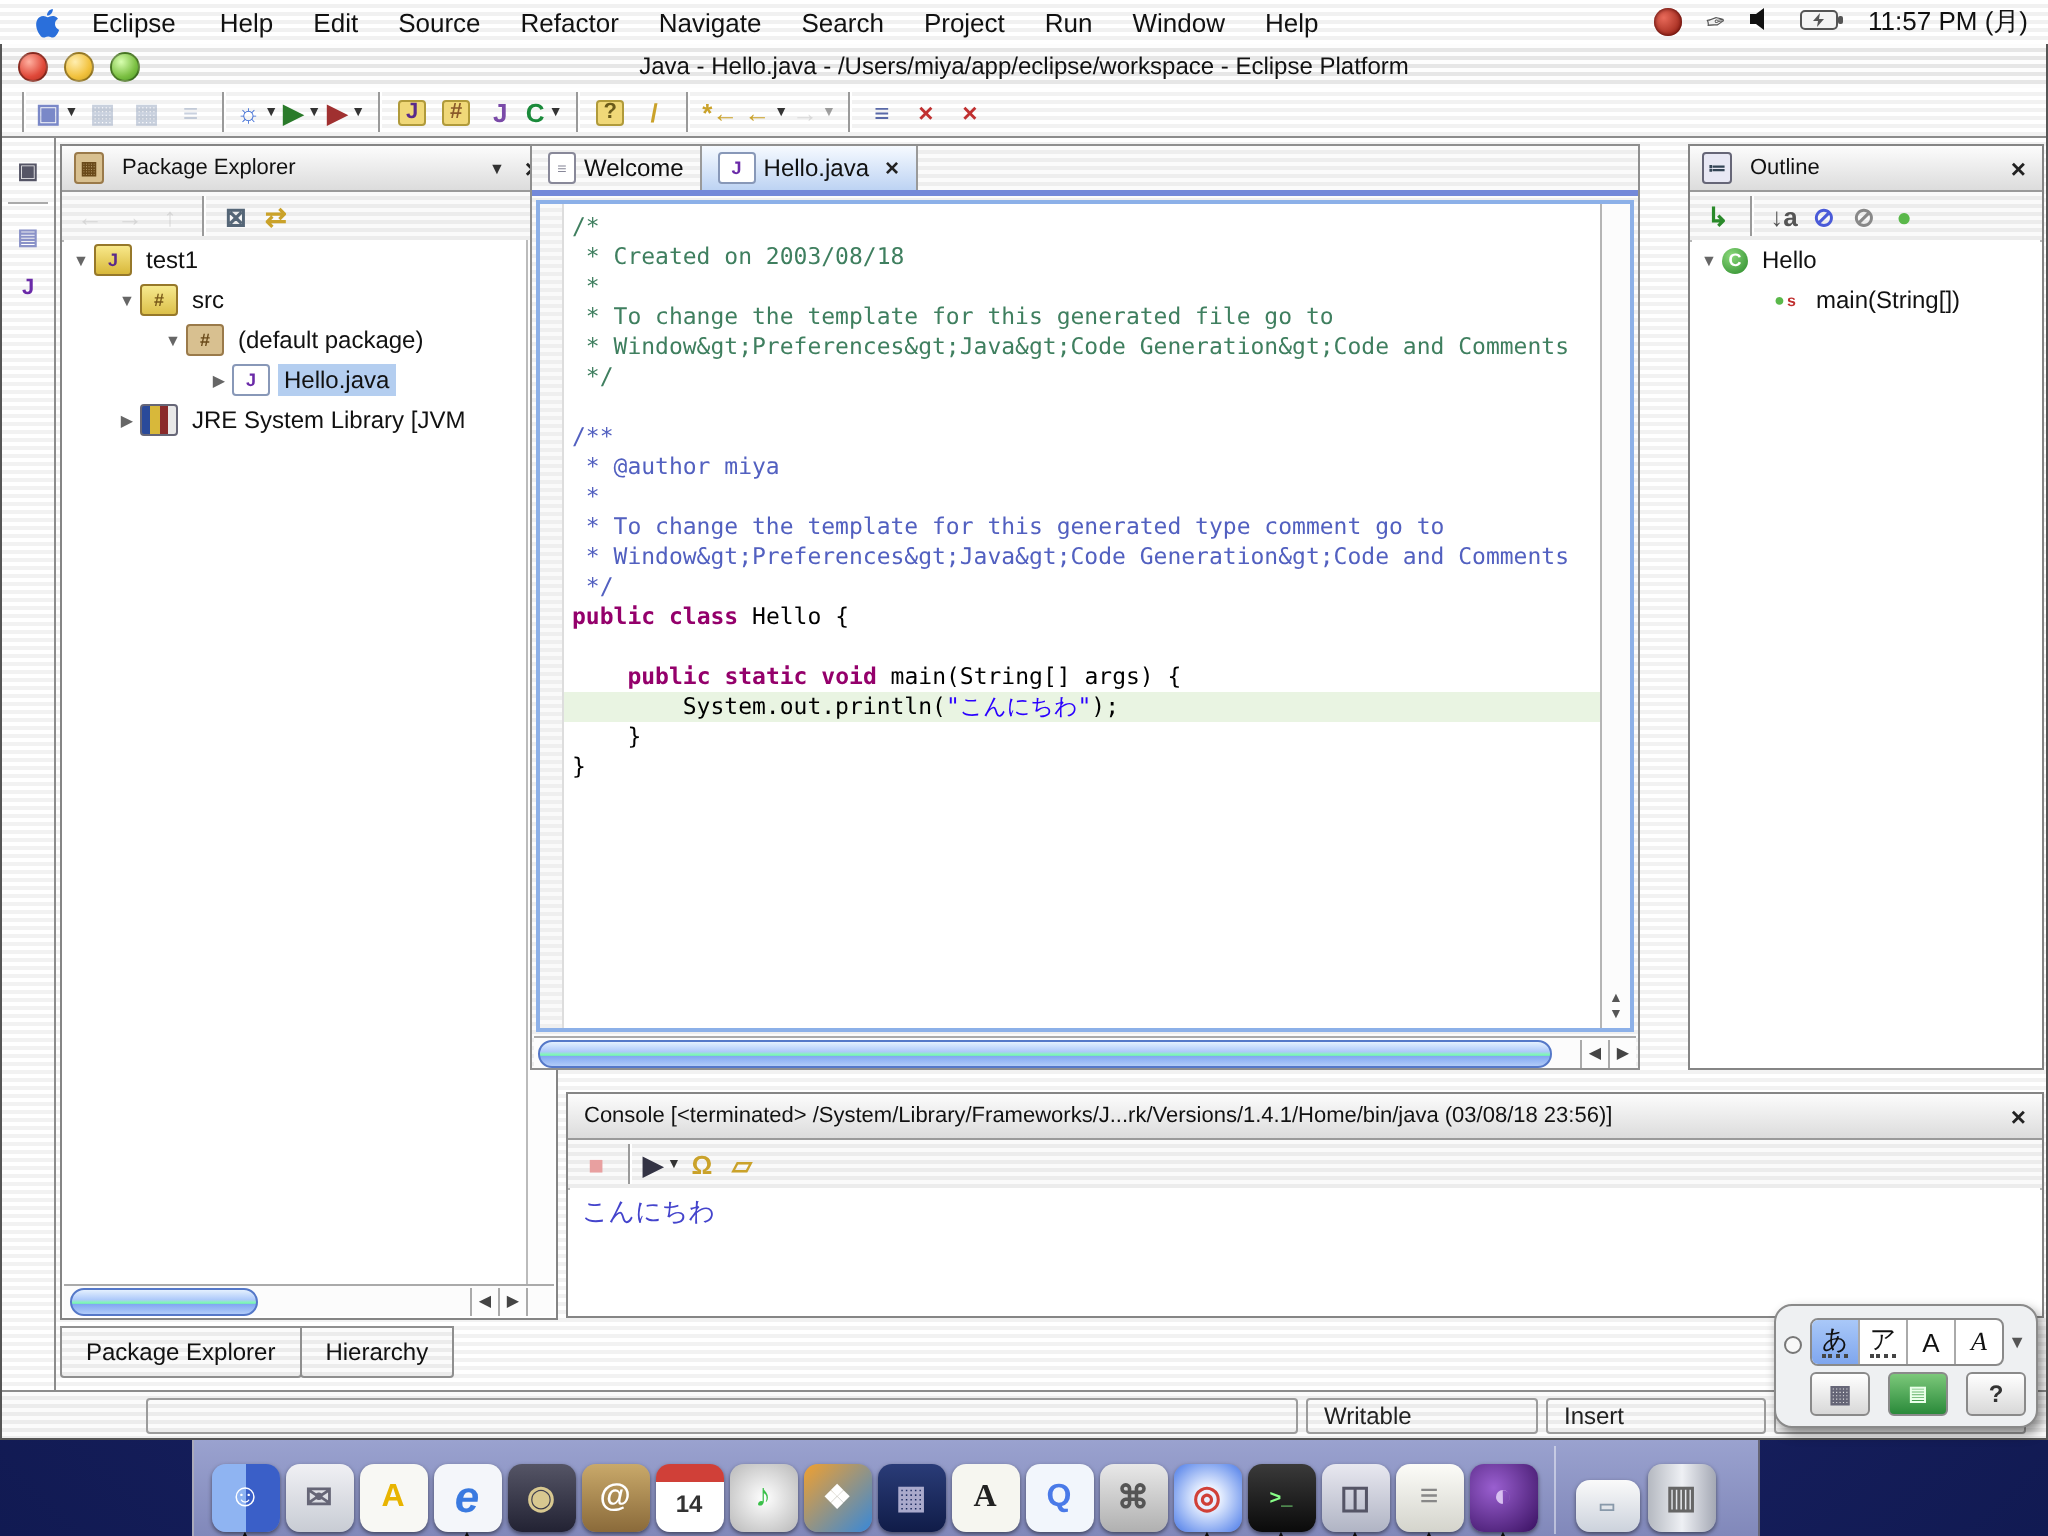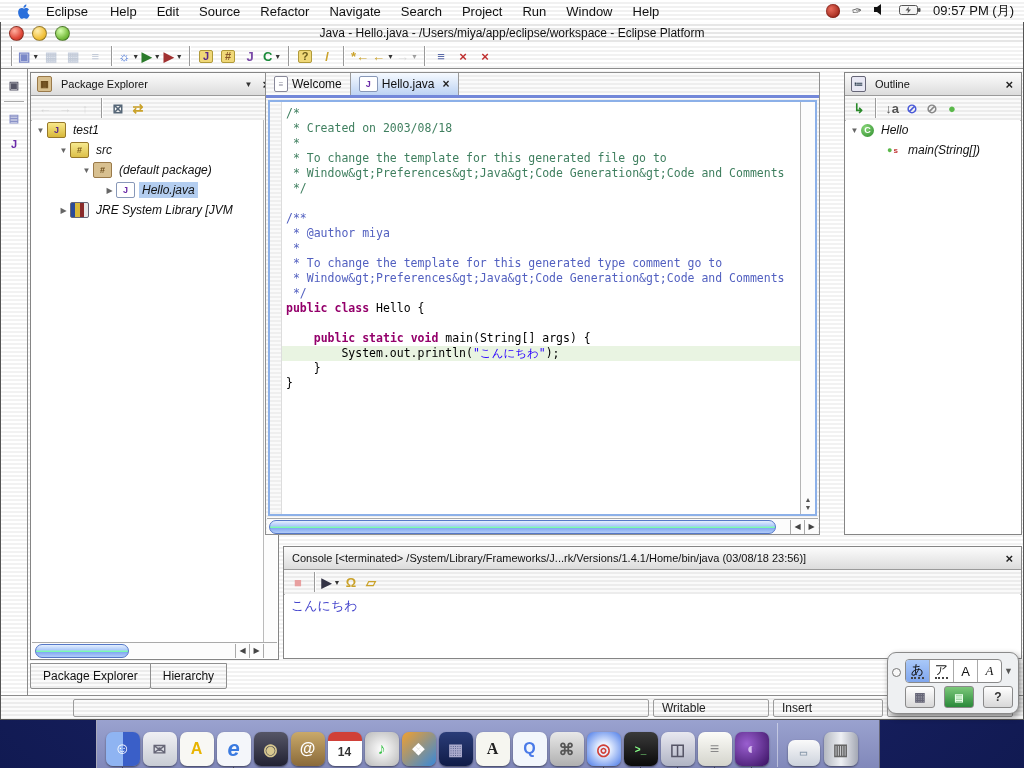--- a/index.html
+++ b/index.html
@@ -63,21 +63,21 @@
     padding-left:4px;background:repeating-linear-gradient(180deg,#fafafa 0 2px,#ececec 2px 4px);}
 
   
   #pe-view{left:29px;top:3px;width:249px;height:588px;}
   #pe-tree{position:absolute;top:47px;left:1px;right:14px;bottom:17px;overflow:hidden;background:#fff;}
   #pe-vtrack{position:absolute;top:47px;right:1px;width:13px;bottom:17px;border-left:1px solid #bbb;background:#fdfdfd;}
   .tree-row{display:flex;align-items:center;height:20px;font-size:12px;color:#111;white-space:nowrap;}
   .exp{width:13px;font-size:8px;color:#666;text-align:center;flex:none;}
   .ticon16{width:17px;height:14px;flex:none;display:inline-flex;align-items:center;justify-content:center;
     font-size:9px;font-weight:bold;margin-right:4px;border-radius:2px;}
-  .lbl{padding:1px 3px;font-style:italic;}
+  .lbl{padding:1px 3px;}
   .lbl.sel{background:#b4cef0;}
   .icon-java-project{background:linear-gradient(#f8e88a,#d8b83a);border:1px solid #96782a;color:#5a2a8a;}
   .icon-source-folder{background:linear-gradient(#f6e98e,#dcc04a);border:1px solid #96782a;color:#7a5a1a;}
   .icon-package{background:#d8c090;border:1px solid #9a7a4a;color:#6a4a1a;}
   .icon-java-file{background:#fff;border:1px solid #8898b8;color:#6a2aa8;}
   .icon-library{background:linear-gradient(90deg,#2a4a9a 0 4px,#d8b83a 4px 9px,#8a2a2a 9px 13px,#e8e8e8 13px);border:1px solid #667;}
   .icon-class{background:radial-gradient(circle at 35% 30%,#8ad87a,#2a8a2a);border-radius:50%;width:13px;height:13px;color:#fff;}
   .icon-method-static{color:#c03030;font-size:8px;}
   .icon-method-static::before{content:"●";color:#5ab84a;font-size:9px;margin-right:1px;}
 
@@ -219,21 +219,21 @@
           <path fill="#111" d="M0 4h3l4-3v11l-4-3H0z"></path>
         </svg>
     </span>
     <span>
       <svg width="22" height="12" viewBox="0 0 22 12">
           <rect x="0.5" y="1.5" width="18" height="9" rx="2" fill="#f4f4f4" stroke="#555"></rect>
           <rect x="19" y="4" width="2.5" height="4" rx="1" fill="#555"></rect>
           <path d="M10 2.5 6.5 6.5h2.5L8.5 9.5 12 5.5H9.5z" fill="#555"></path>
         </svg>
     </span>
-    <span id="clock">09:57 PM (月)</span>
+    <span id="clock">11:57 PM (月)</span>
   </span>
 </div>
 
 <div id="window" class="abs">
 
   <div id="titlebar" class="abs">
     <span class="tl" id="tl-close"></span>
     <span class="tl" id="tl-min"></span>
     <span class="tl" id="tl-zoom"></span>
     <span id="window-title">Java - Hello.java - /Users/miya/app/eclipse/workspace - Eclipse Platform</span>

